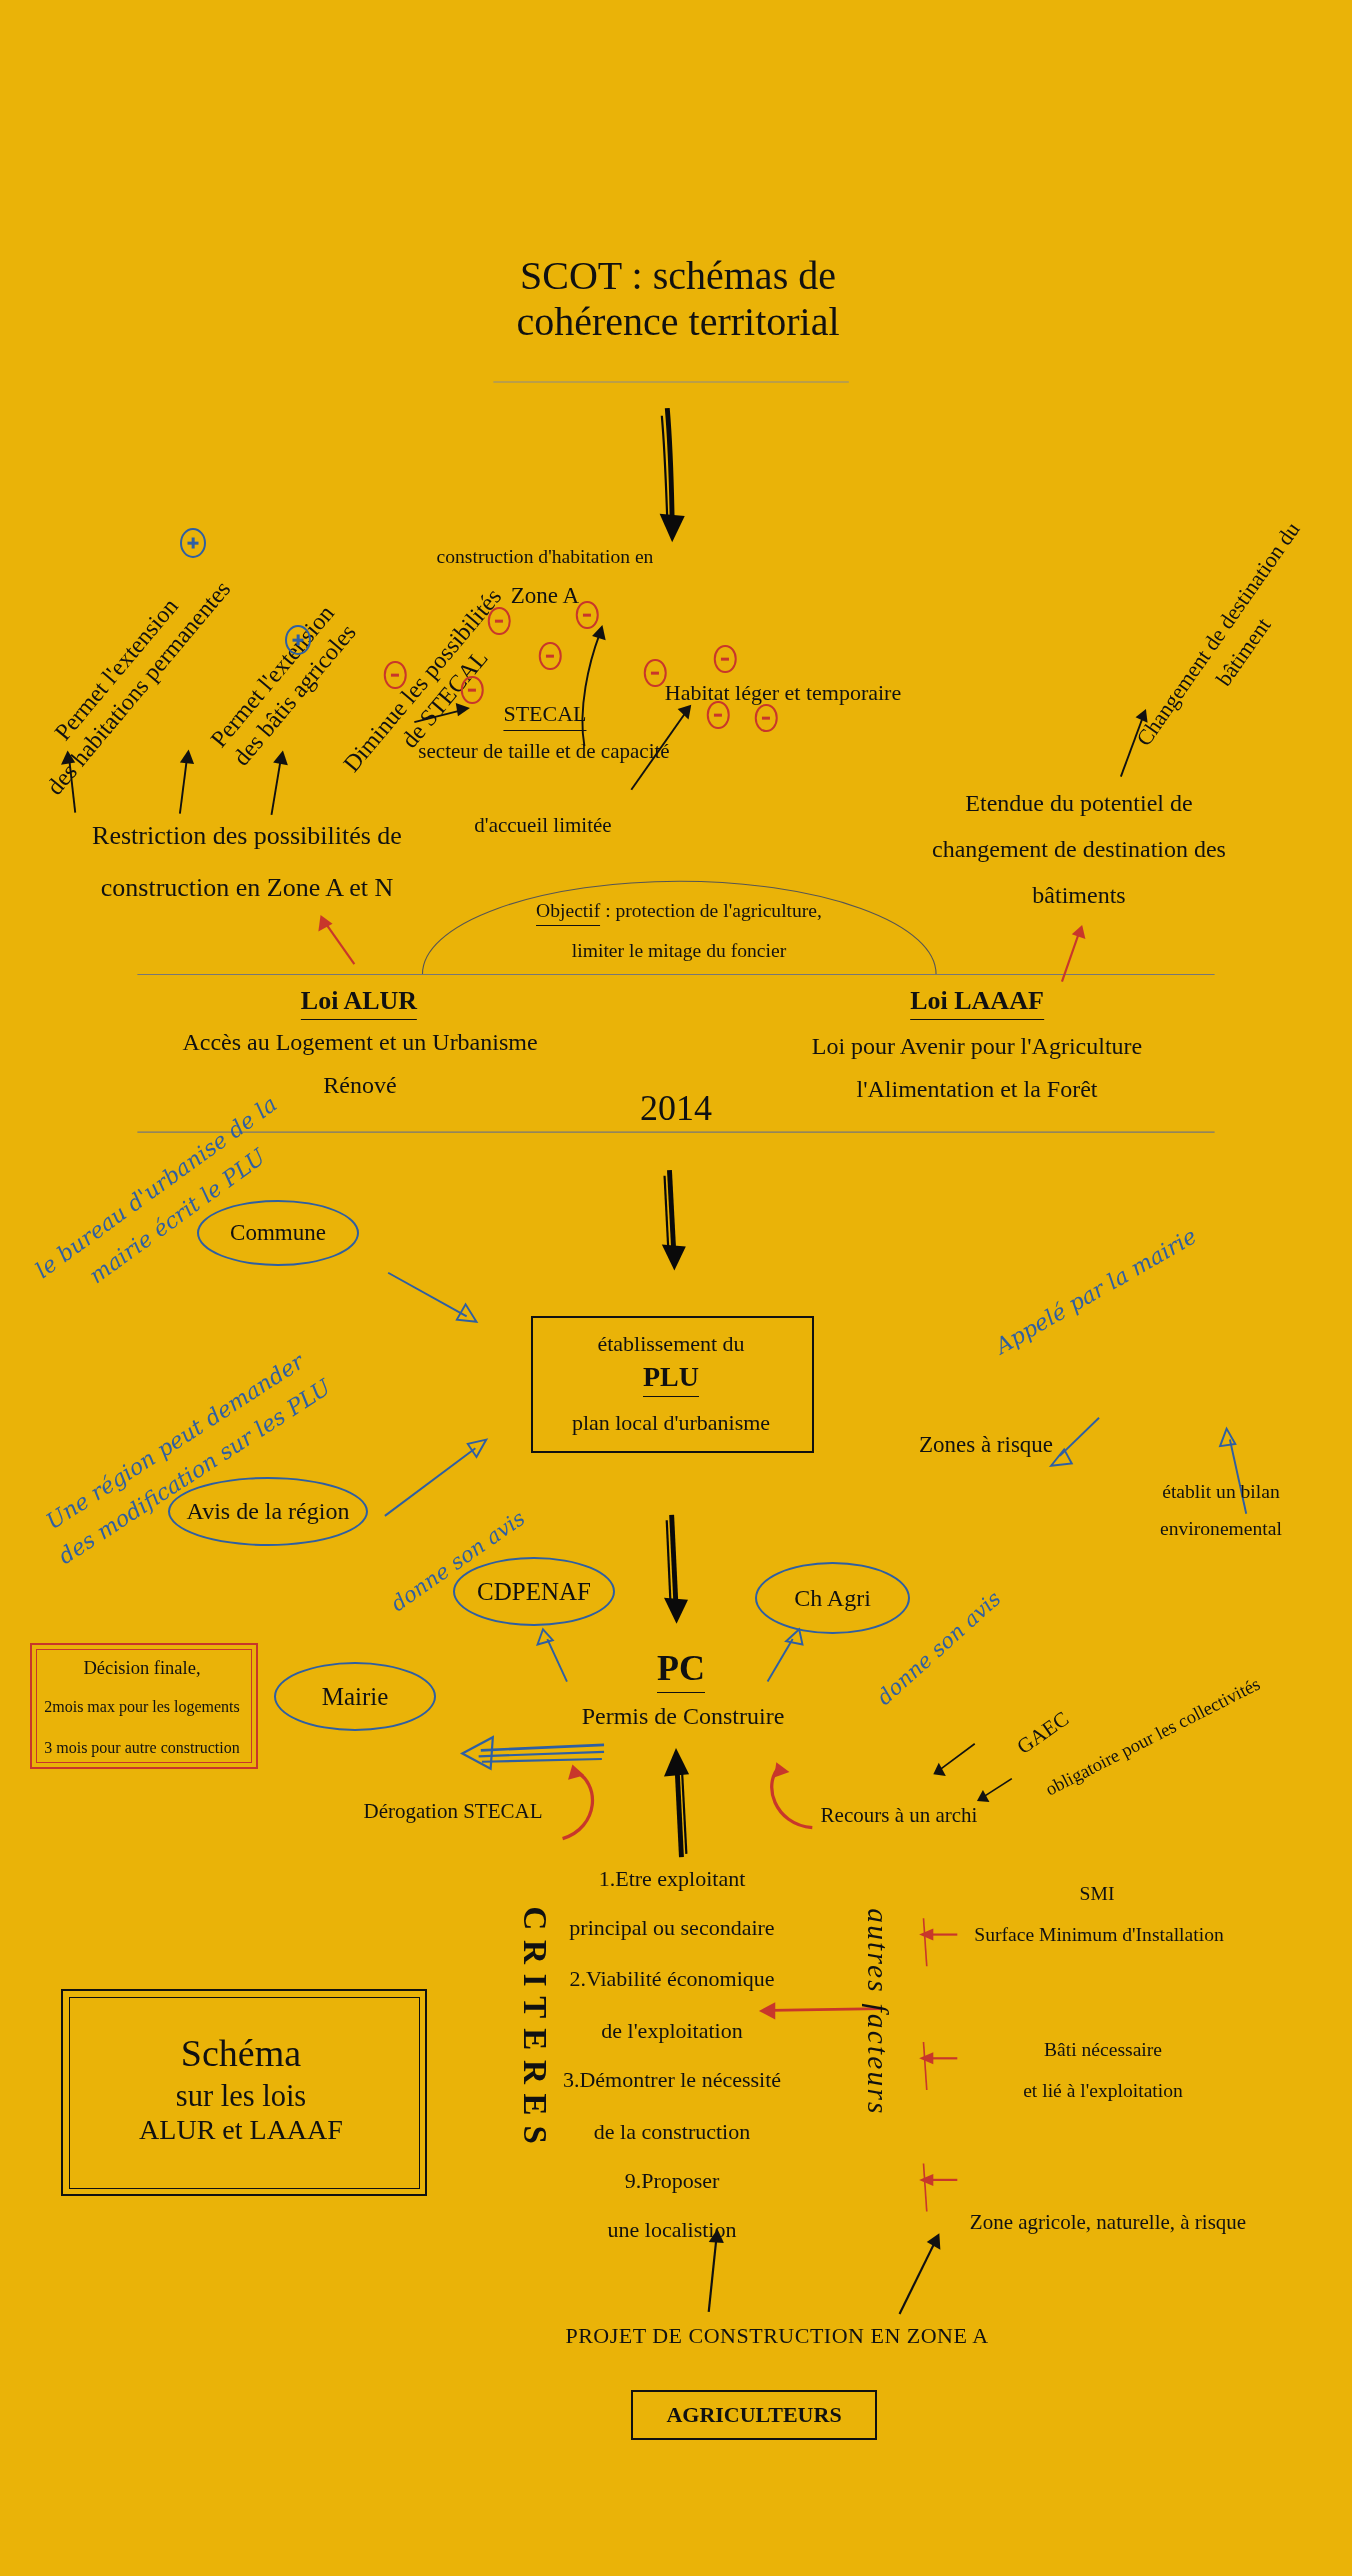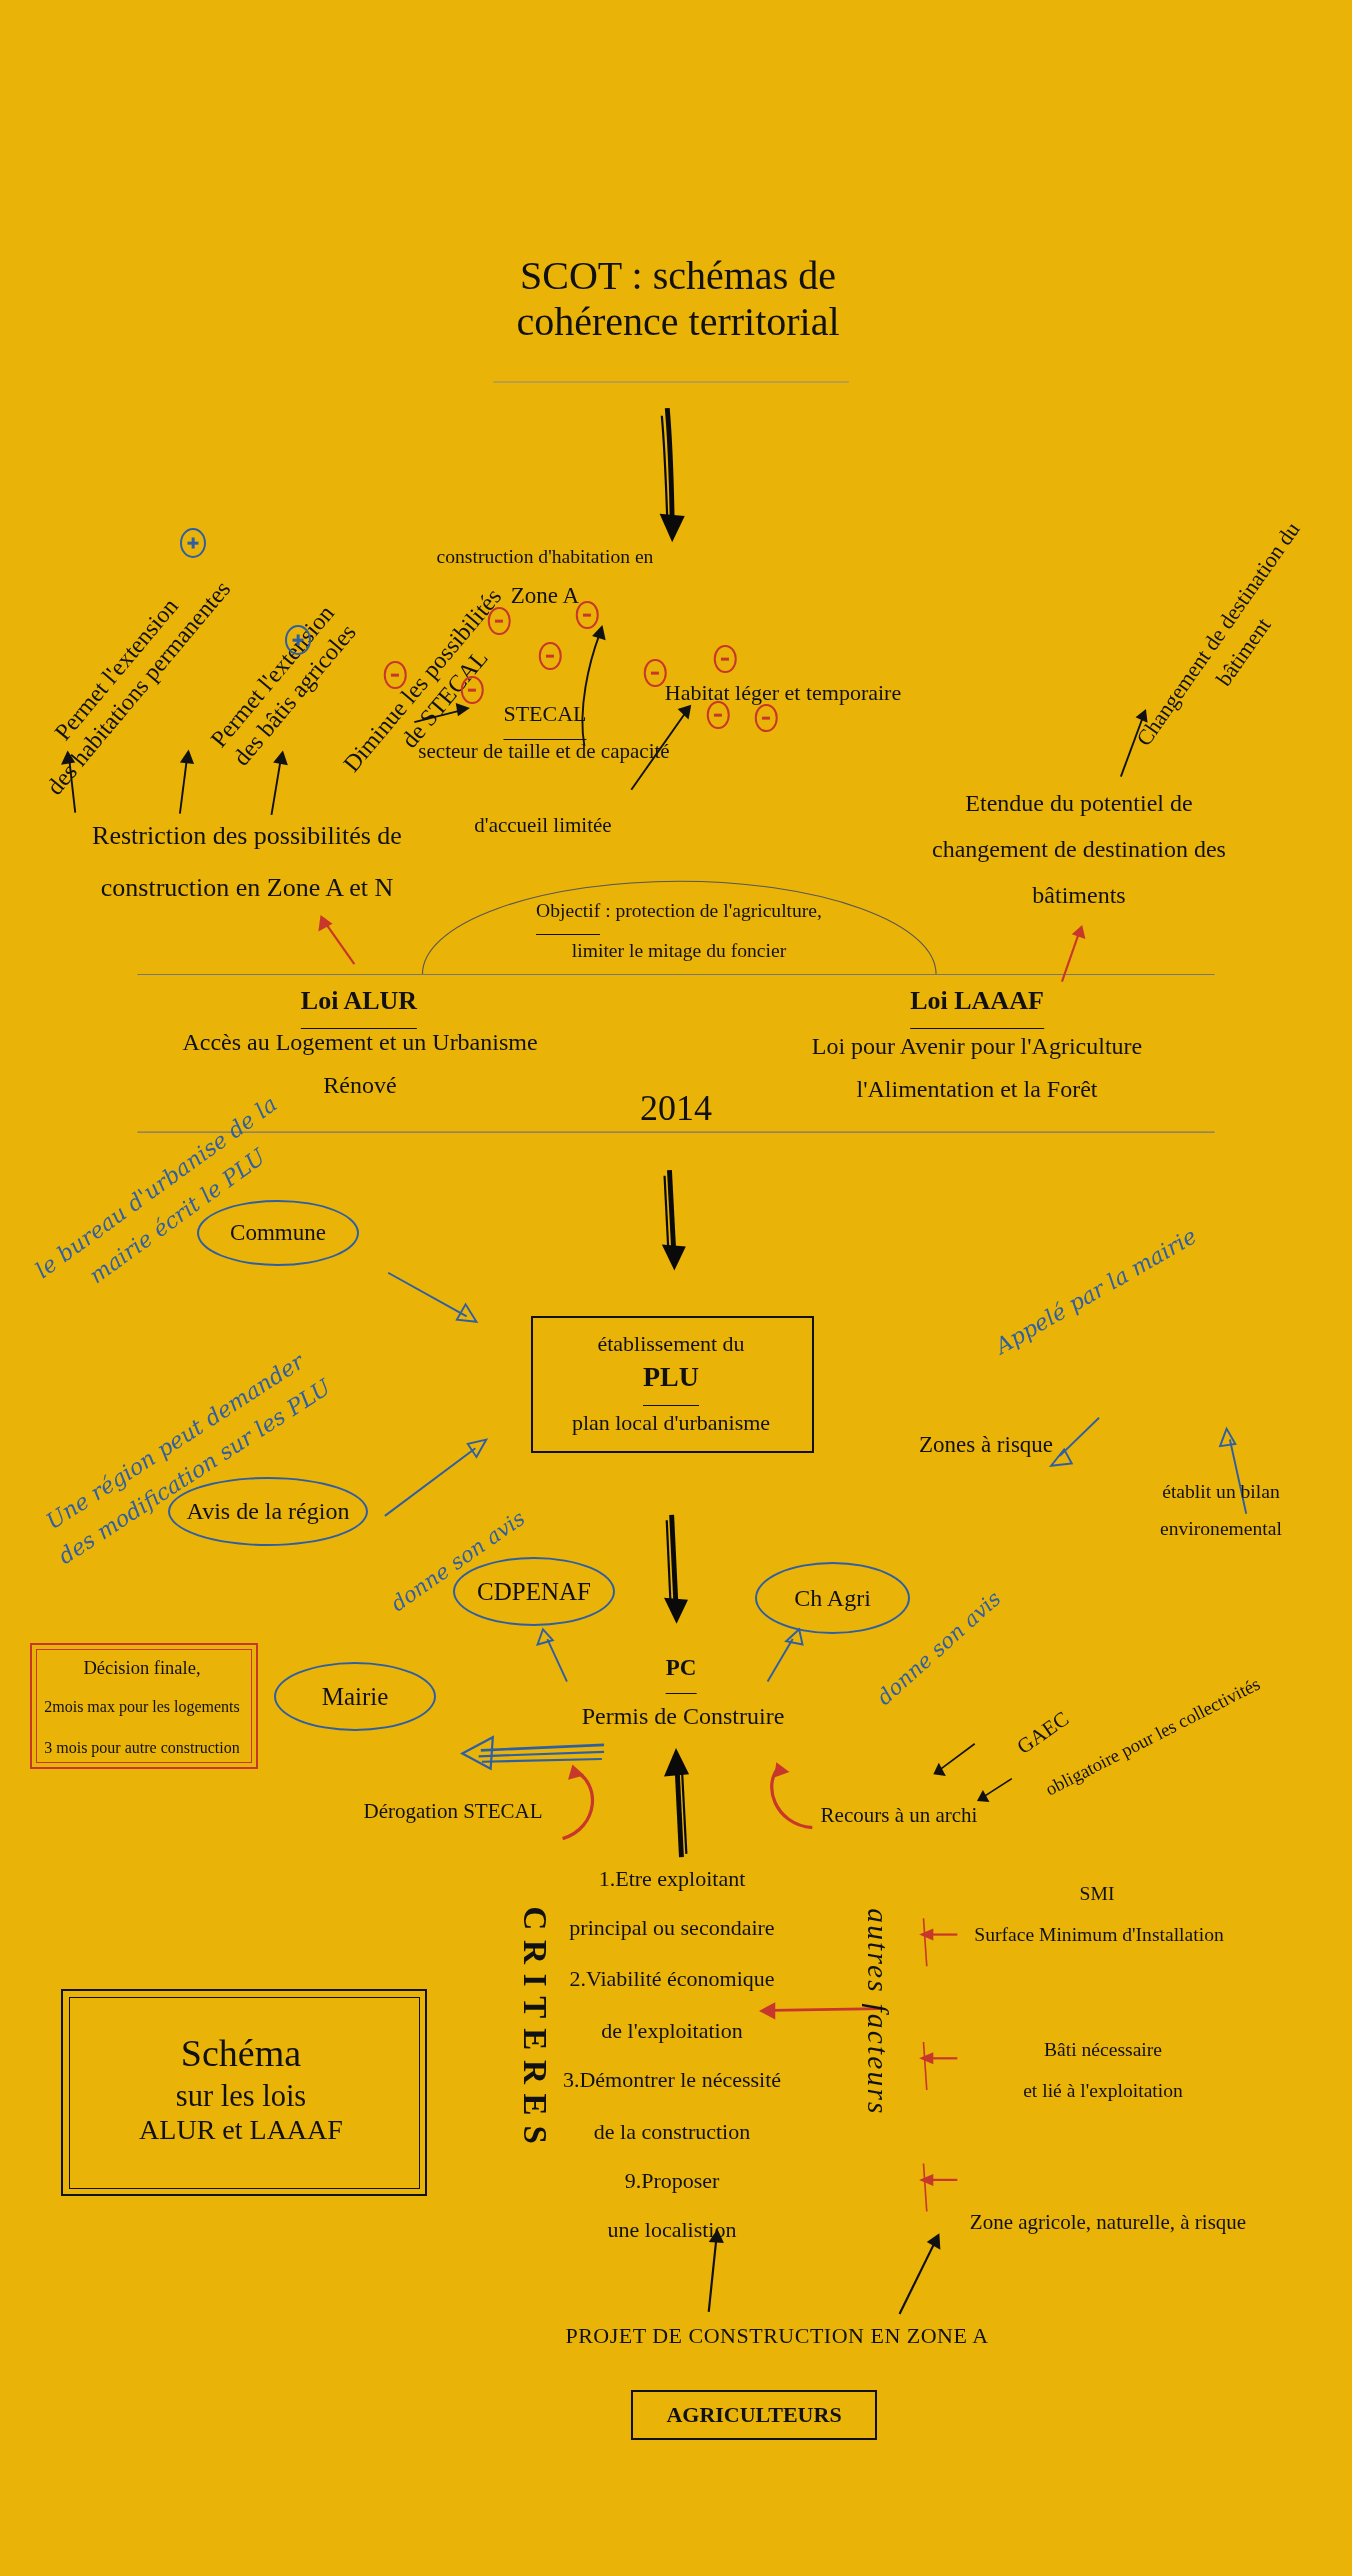--- a/index.html
+++ b/index.html
@@ -4,21 +4,21 @@
 <style>
   html,body{margin:0;padding:0;background:#fff;}
   .canvas{position:relative;width:1352px;height:2576px;background:#eab308;overflow:hidden;
           font-family:"Liberation Serif",serif;color:#111;}
   svg.overlay{position:absolute;left:0;top:0;z-index:1;}
   .t{position:absolute;white-space:nowrap;transform:translate(-50%,-50%);z-index:2;
      font-family:"Liberation Serif",serif;color:#111;text-align:center;}
   .t .ln{display:block;}
   .rot{transform-origin:center center;}
   .script{font-family:"DejaVu Serif",serif;font-style:italic;color:#2e5fa3;}
-  .u{border-bottom:1.6px solid #111;padding-bottom:13px;}
+  .u{border-bottom:1.6px solid #111;padding-bottom:4px;}
   .b{font-weight:bold;}
   .ell{position:absolute;border:2.7px solid #2e5fa3;border-radius:50%;z-index:2;
        display:flex;align-items:center;justify-content:center;background:transparent;}
   .box{position:absolute;border:2.2px solid #111;z-index:2;}
   .minus{position:absolute;width:18.5px;height:24px;border:2.2px solid #c8372b;border-radius:50%;
          transform:translate(-50%,-50%);z-index:2;}
   .minus::after{content:"";position:absolute;left:50%;top:50%;width:7.6px;height:2.7px;
          background:#c8372b;transform:translate(-50%,-50%);}
   .plus{position:absolute;width:22px;height:26px;border:2.2px solid #2e5fa3;border-radius:50%;
          transform:translate(-50%,-50%);z-index:2;}
@@ -277,21 +277,21 @@
 
   <div class="t script rot" style="left:458px;top:1561px;font-size:21px;transform:translate(-50%,-50%) rotate(-35deg);">donne son avis</div>
   <div class="ell" style="left:453px;top:1557px;width:158px;height:65px;">
     <span style="font-size:25px;">CDPENAF</span>
   </div>
   <div class="ell" style="left:755px;top:1562px;width:151px;height:68px;">
     <span style="font-size:24px;">Ch Agri</span>
   </div>
   <div class="t script rot" style="left:939px;top:1648px;font-size:21px;transform:translate(-50%,-50%) rotate(-42deg);">donne son avis</div>
 
-  <div class="t" style="left:681px;top:1668px;font-size:23px;">
+  <div class="t" style="left:681px;top:1668px;font-size:36px;">
     <span class="b u">PC</span>
   </div>
   <div class="t" style="left:683px;top:1716px;font-size:24px;">Permis de Construire</div>
 
   <div class="ell" style="left:274px;top:1662px;width:158px;height:65px;">
     <span style="font-size:25px;">Mairie</span>
   </div>
   <div class="dbox" style="left:30px;top:1643px;width:224px;height:122px;">
     <div class="inner"></div>
   </div>

